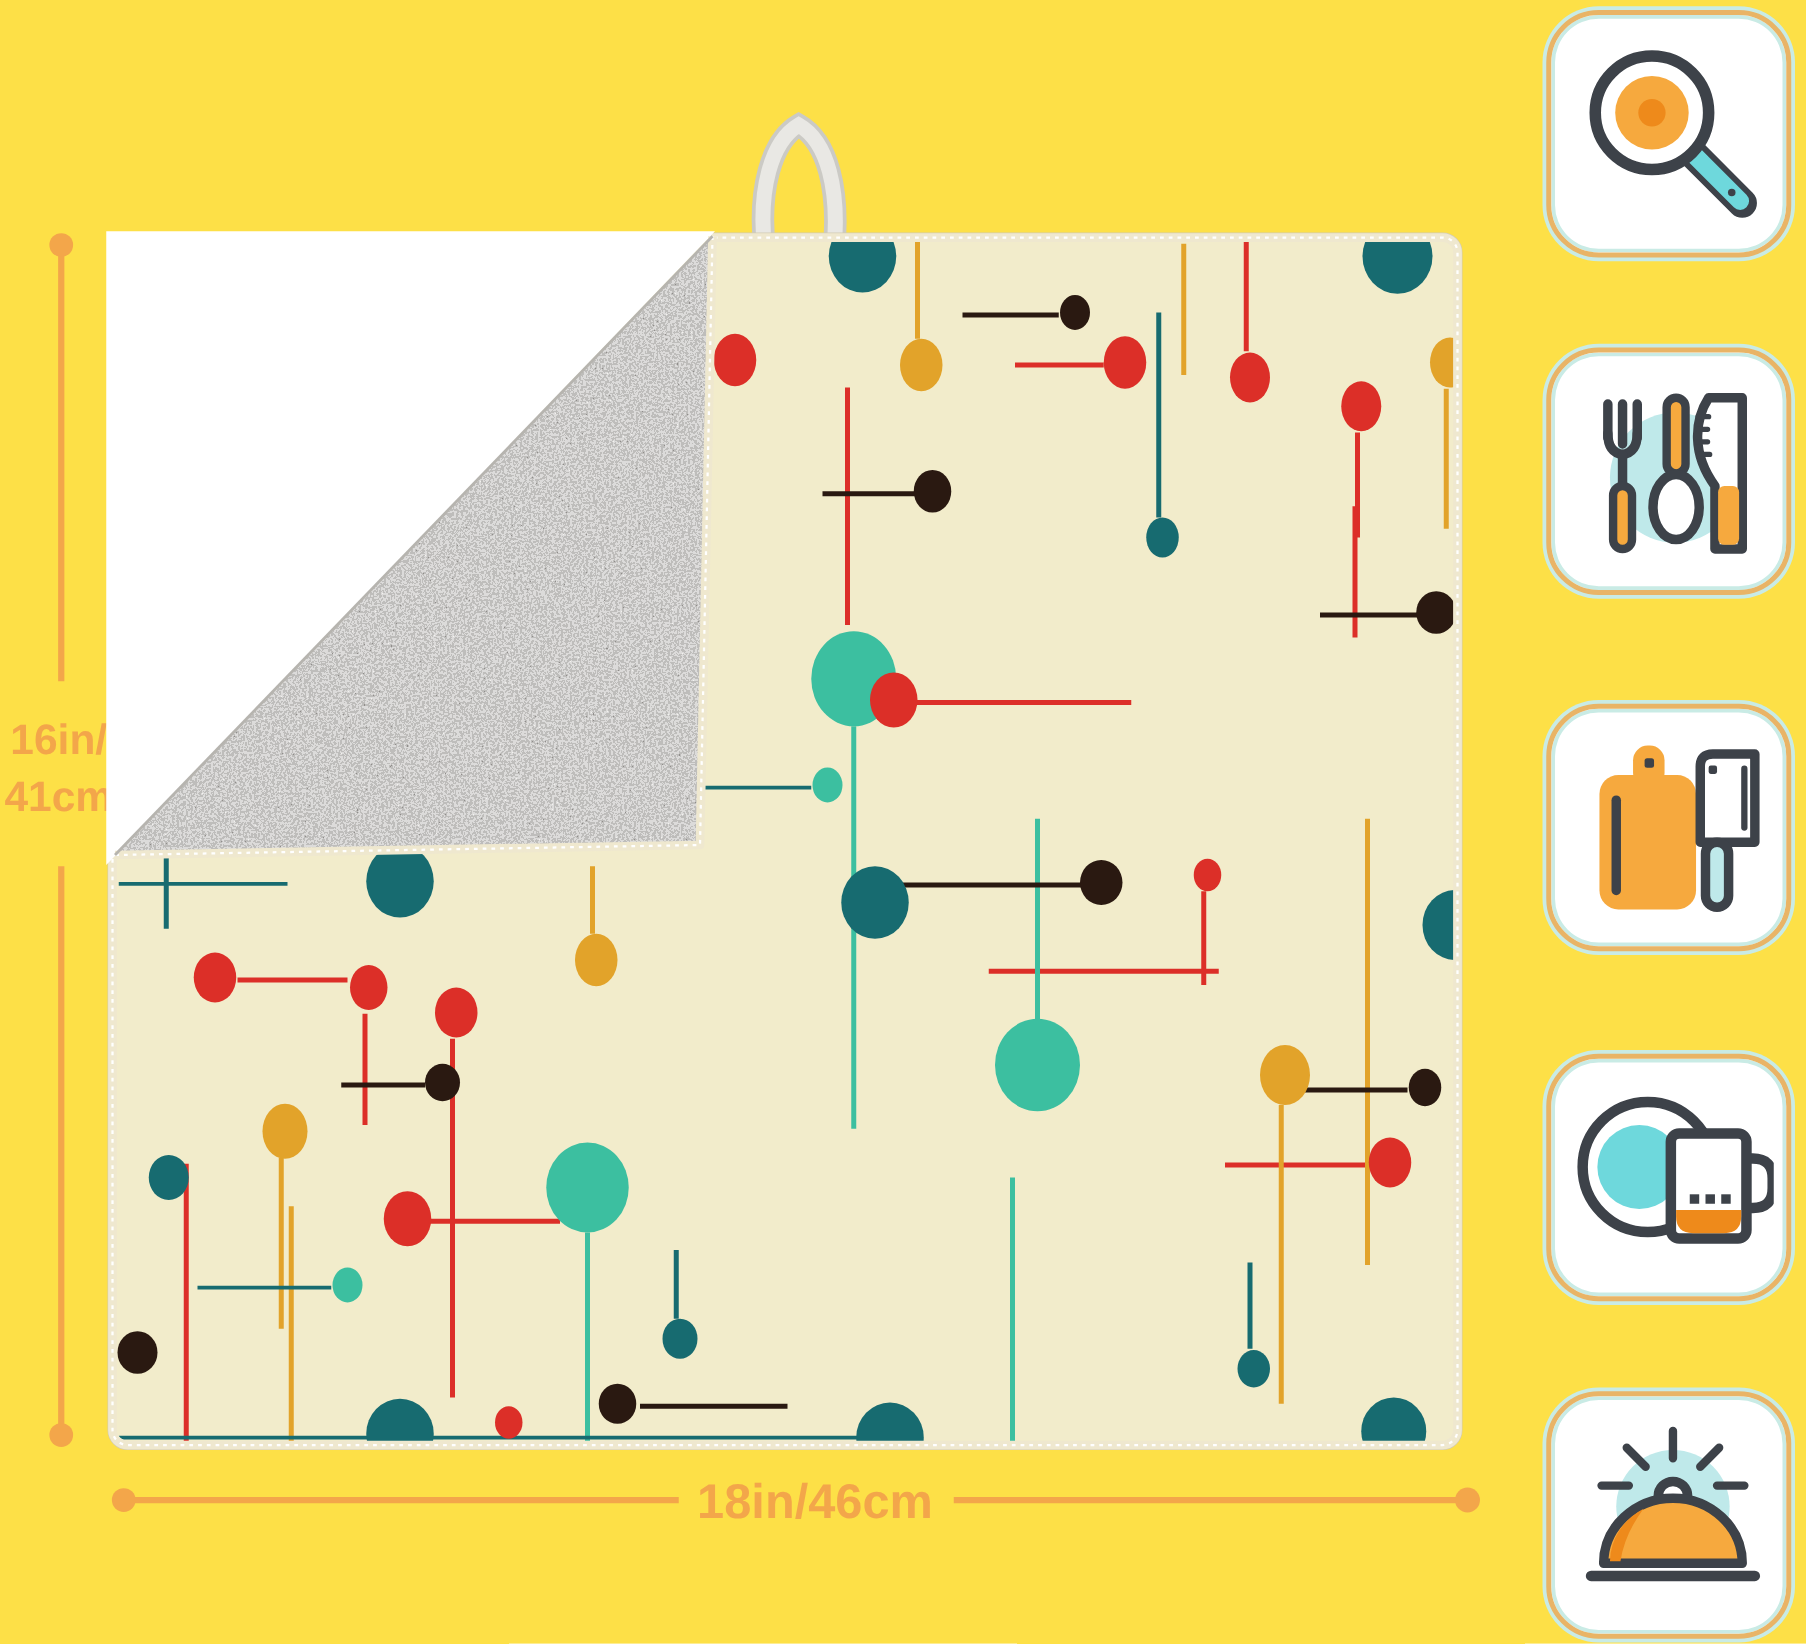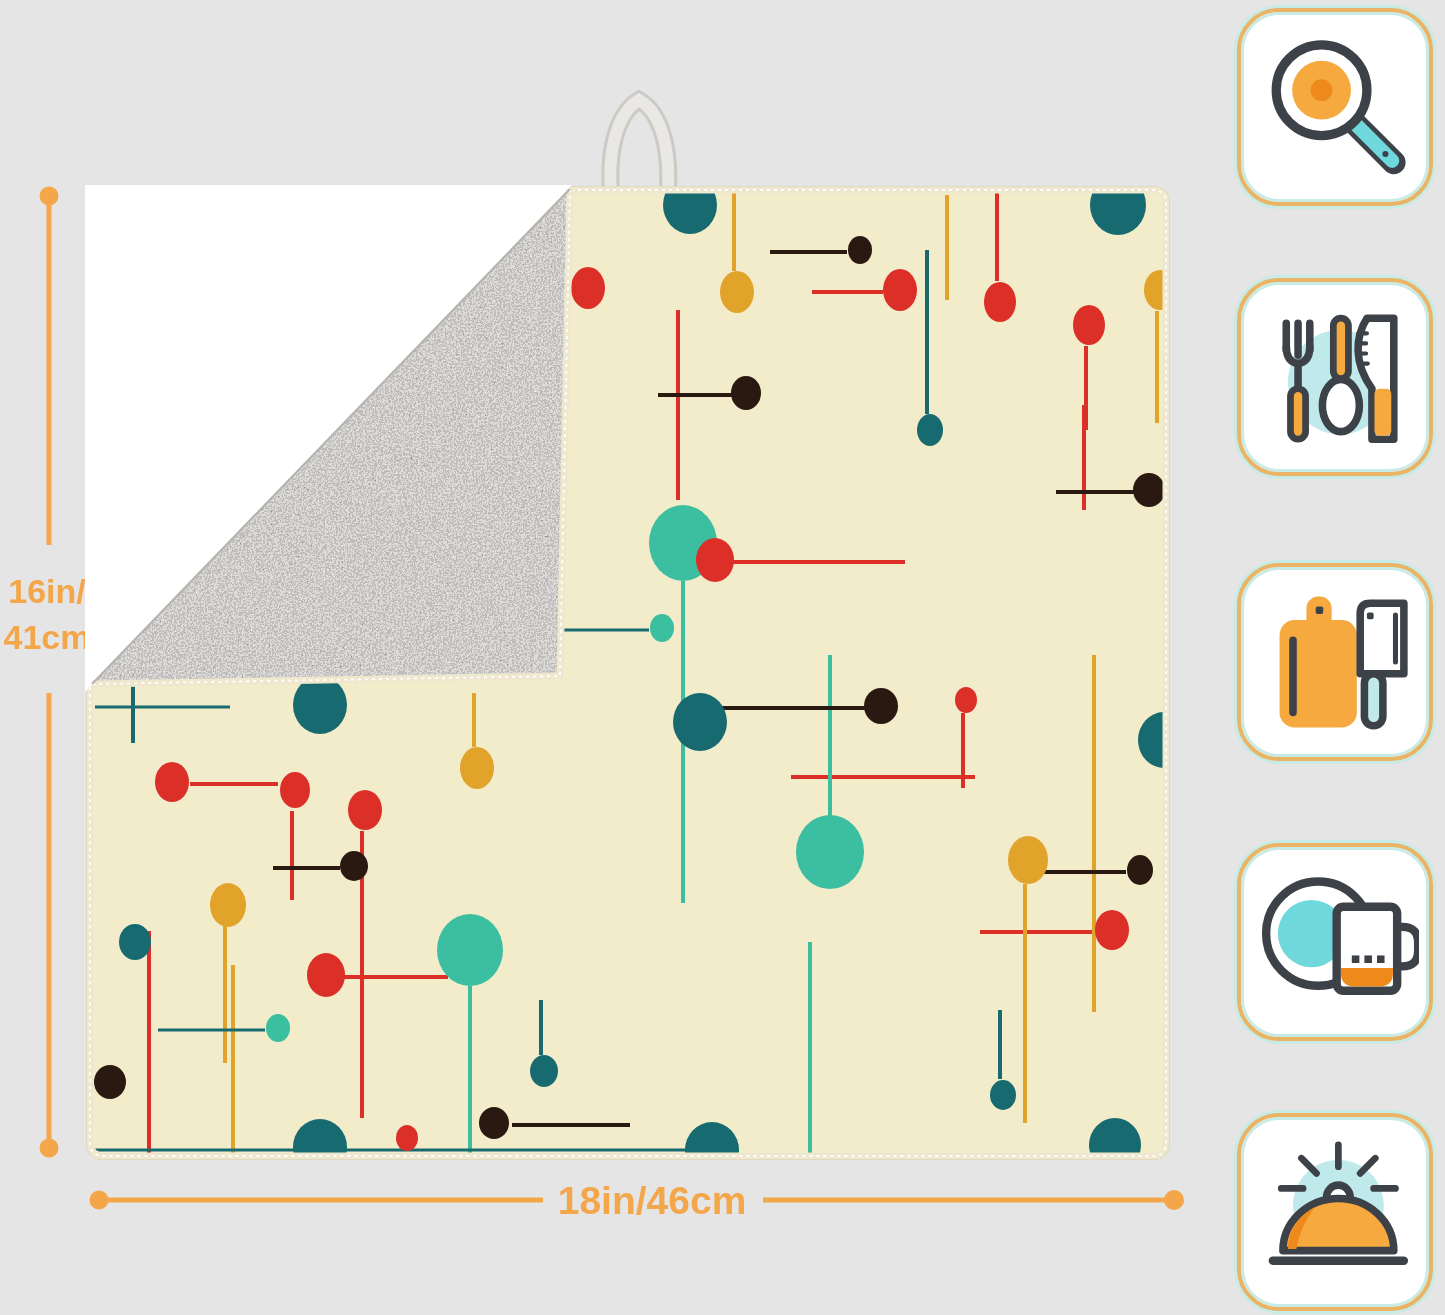--- a/index.html
+++ b/index.html
@@ -1,16 +1,16 @@
 <!DOCTYPE html>
 <html style="--dimension_accent: #F3A64A; --icon_ink: #3D4249; --icon_orange: #F6A93E; --icon_orange_dark: #EE8A1B; --icon_teal: #6ED8DC; --icon_teal_bg: #BFE9EA; --badge_border: #E9B466; --badge_ring: #C9EBE5; --mat_front: #F2ECCB; --mat_back: #ABAAA6; --mat_binding: #EFE8CF; --loop: #E9E8E4;"><head>
 <meta charset="utf-8">
 <style>
   html,body{margin:0;padding:0;background:#ffffff;}
-  .stage{position:relative;width:1445px;height:1315px;background:#e5e5e5;overflow:hidden;
+  .stage{position:relative;width:1445px;height:1315px;background:#fde047;overflow:hidden;
          font-family:"Liberation Sans", sans-serif;}
   svg text{font-family:"Liberation Sans", sans-serif;}
 
   
   .dim-line{stroke:var(--dimension_accent);stroke-width:5;}
   .dim-dot{fill:var(--dimension_accent);}
   .dim-text{fill:var(--dimension_accent);font-weight:bold;}
 
   
   .mat-front{fill:var(--mat_front);}

